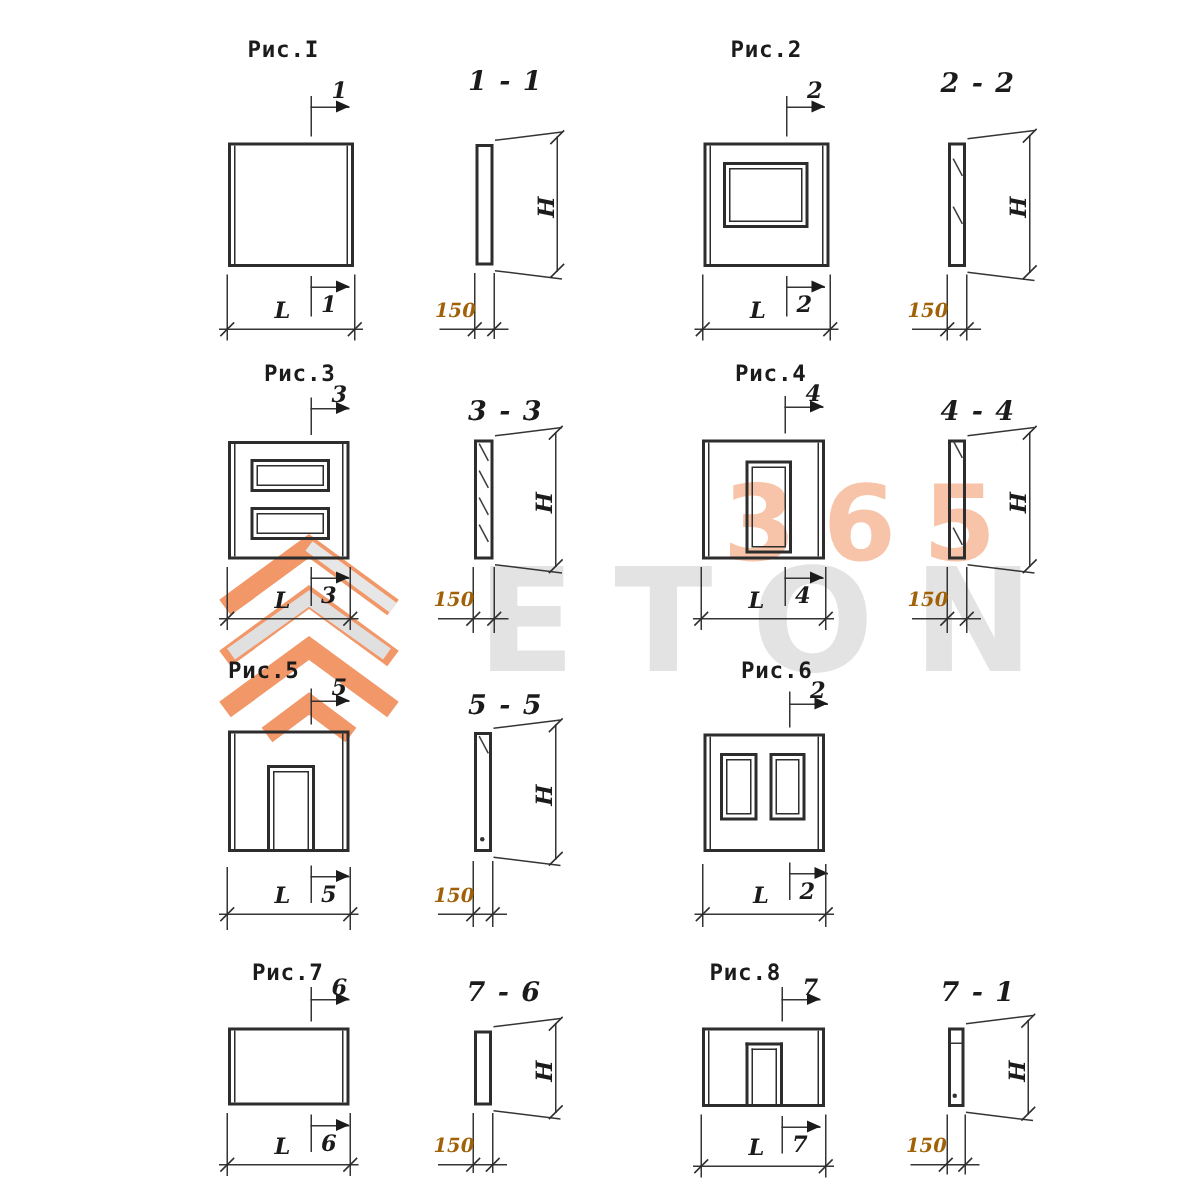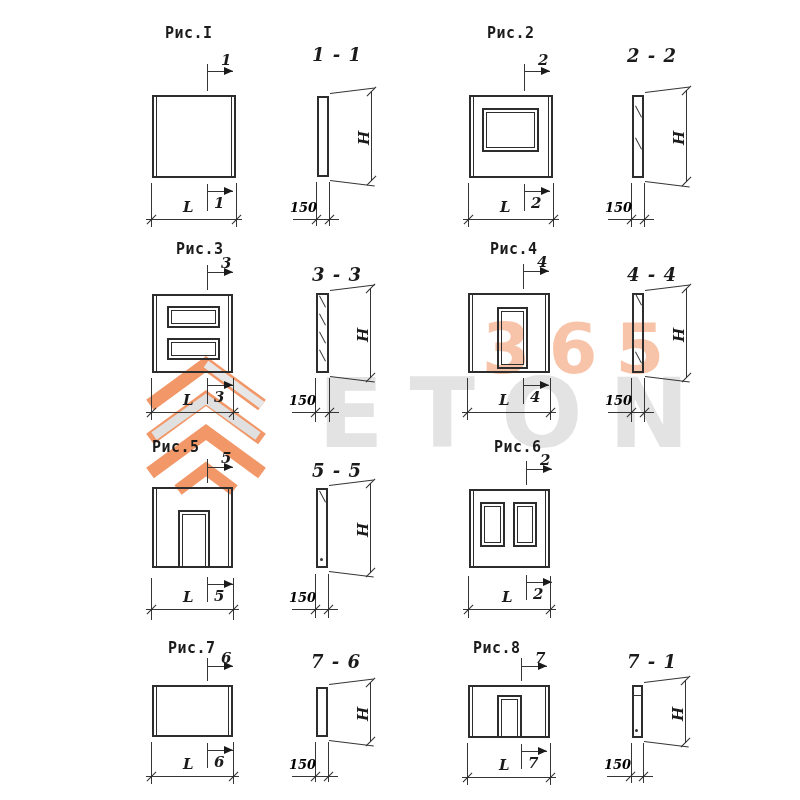--- a/index.html
+++ b/index.html
@@ -2,21 +2,21 @@
 <html><head>
 <meta charset="utf-8">
 <style>
   html,body{margin:0;padding:0;background:#fff;}
   #canvas{position:relative;width:800px;height:800px;background:#ffffff;overflow:hidden;
           font-family:"DejaVu Serif",serif;color:#1e1e1e;}
   .abs{position:absolute;}
   .figlabel{font:700 15px "DejaVu Sans Mono",monospace;color:#1b1b1b;letter-spacing:.5px;white-space:nowrap;}
   .seclabel{font:italic 700 18px "DejaVu Serif",serif;color:#1b1b1b;white-space:nowrap;letter-spacing:1px;}
   .hand{font:italic 700 15px "DejaVu Serif",serif;color:#1b1b1b;white-space:nowrap;}
-  .hand13{font:italic 700 13px "DejaVu Serif",serif;color:#000000;white-space:nowrap;}
+  .hand13{font:italic 700 13px "DejaVu Serif",serif;color:#a16207;white-space:nowrap;}
   .panel{box-sizing:border-box;border:2px solid #2d2d2d;}
   .panel::before,.panel::after{content:"";position:absolute;top:0;bottom:0;width:1px;background:#2d2d2d;}
   .panel::before{left:2px;} .panel::after{right:2px;}
   .open{box-sizing:border-box;border:2px solid #2d2d2d;}
   .open::after{content:"";position:absolute;inset:2px;border:1px solid #2d2d2d;}
   .door{border-bottom:none;}
   .door::after{border-bottom:none;bottom:0;}
   .secrect{box-sizing:border-box;border:2px solid #2d2d2d;}
   .vl{width:1px;background:#353535;}
   .hl{height:1px;background:#353535;}

